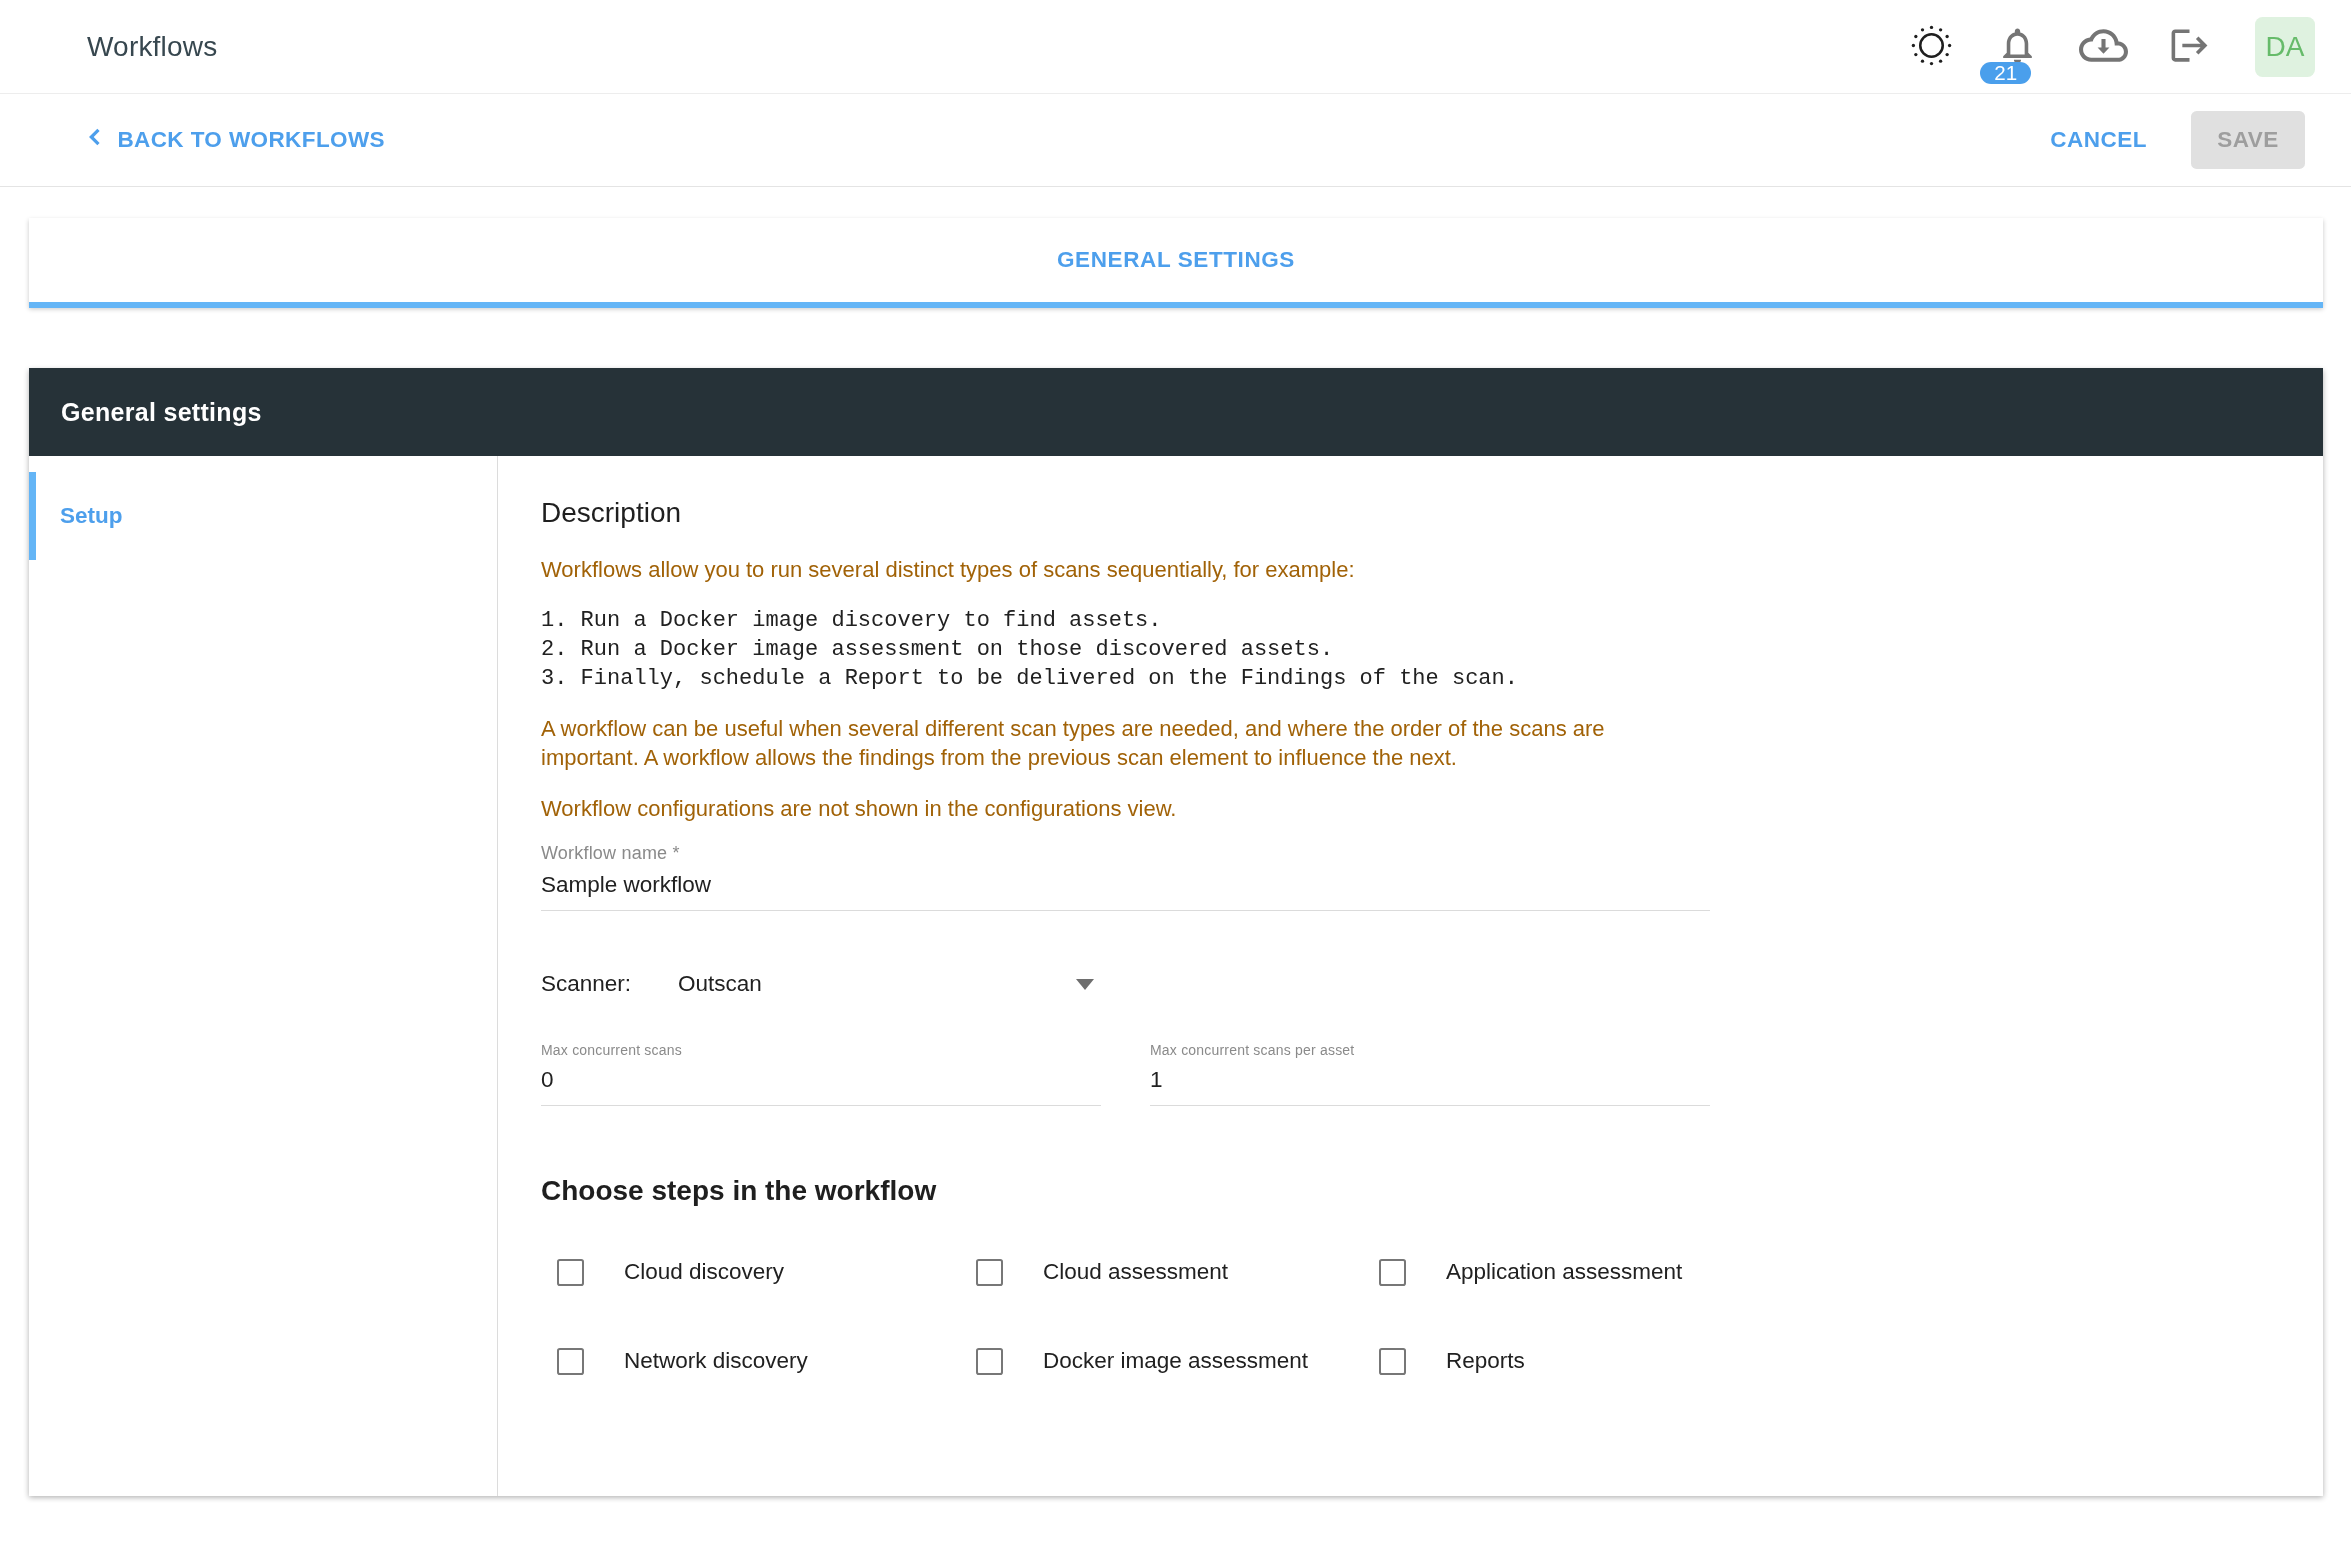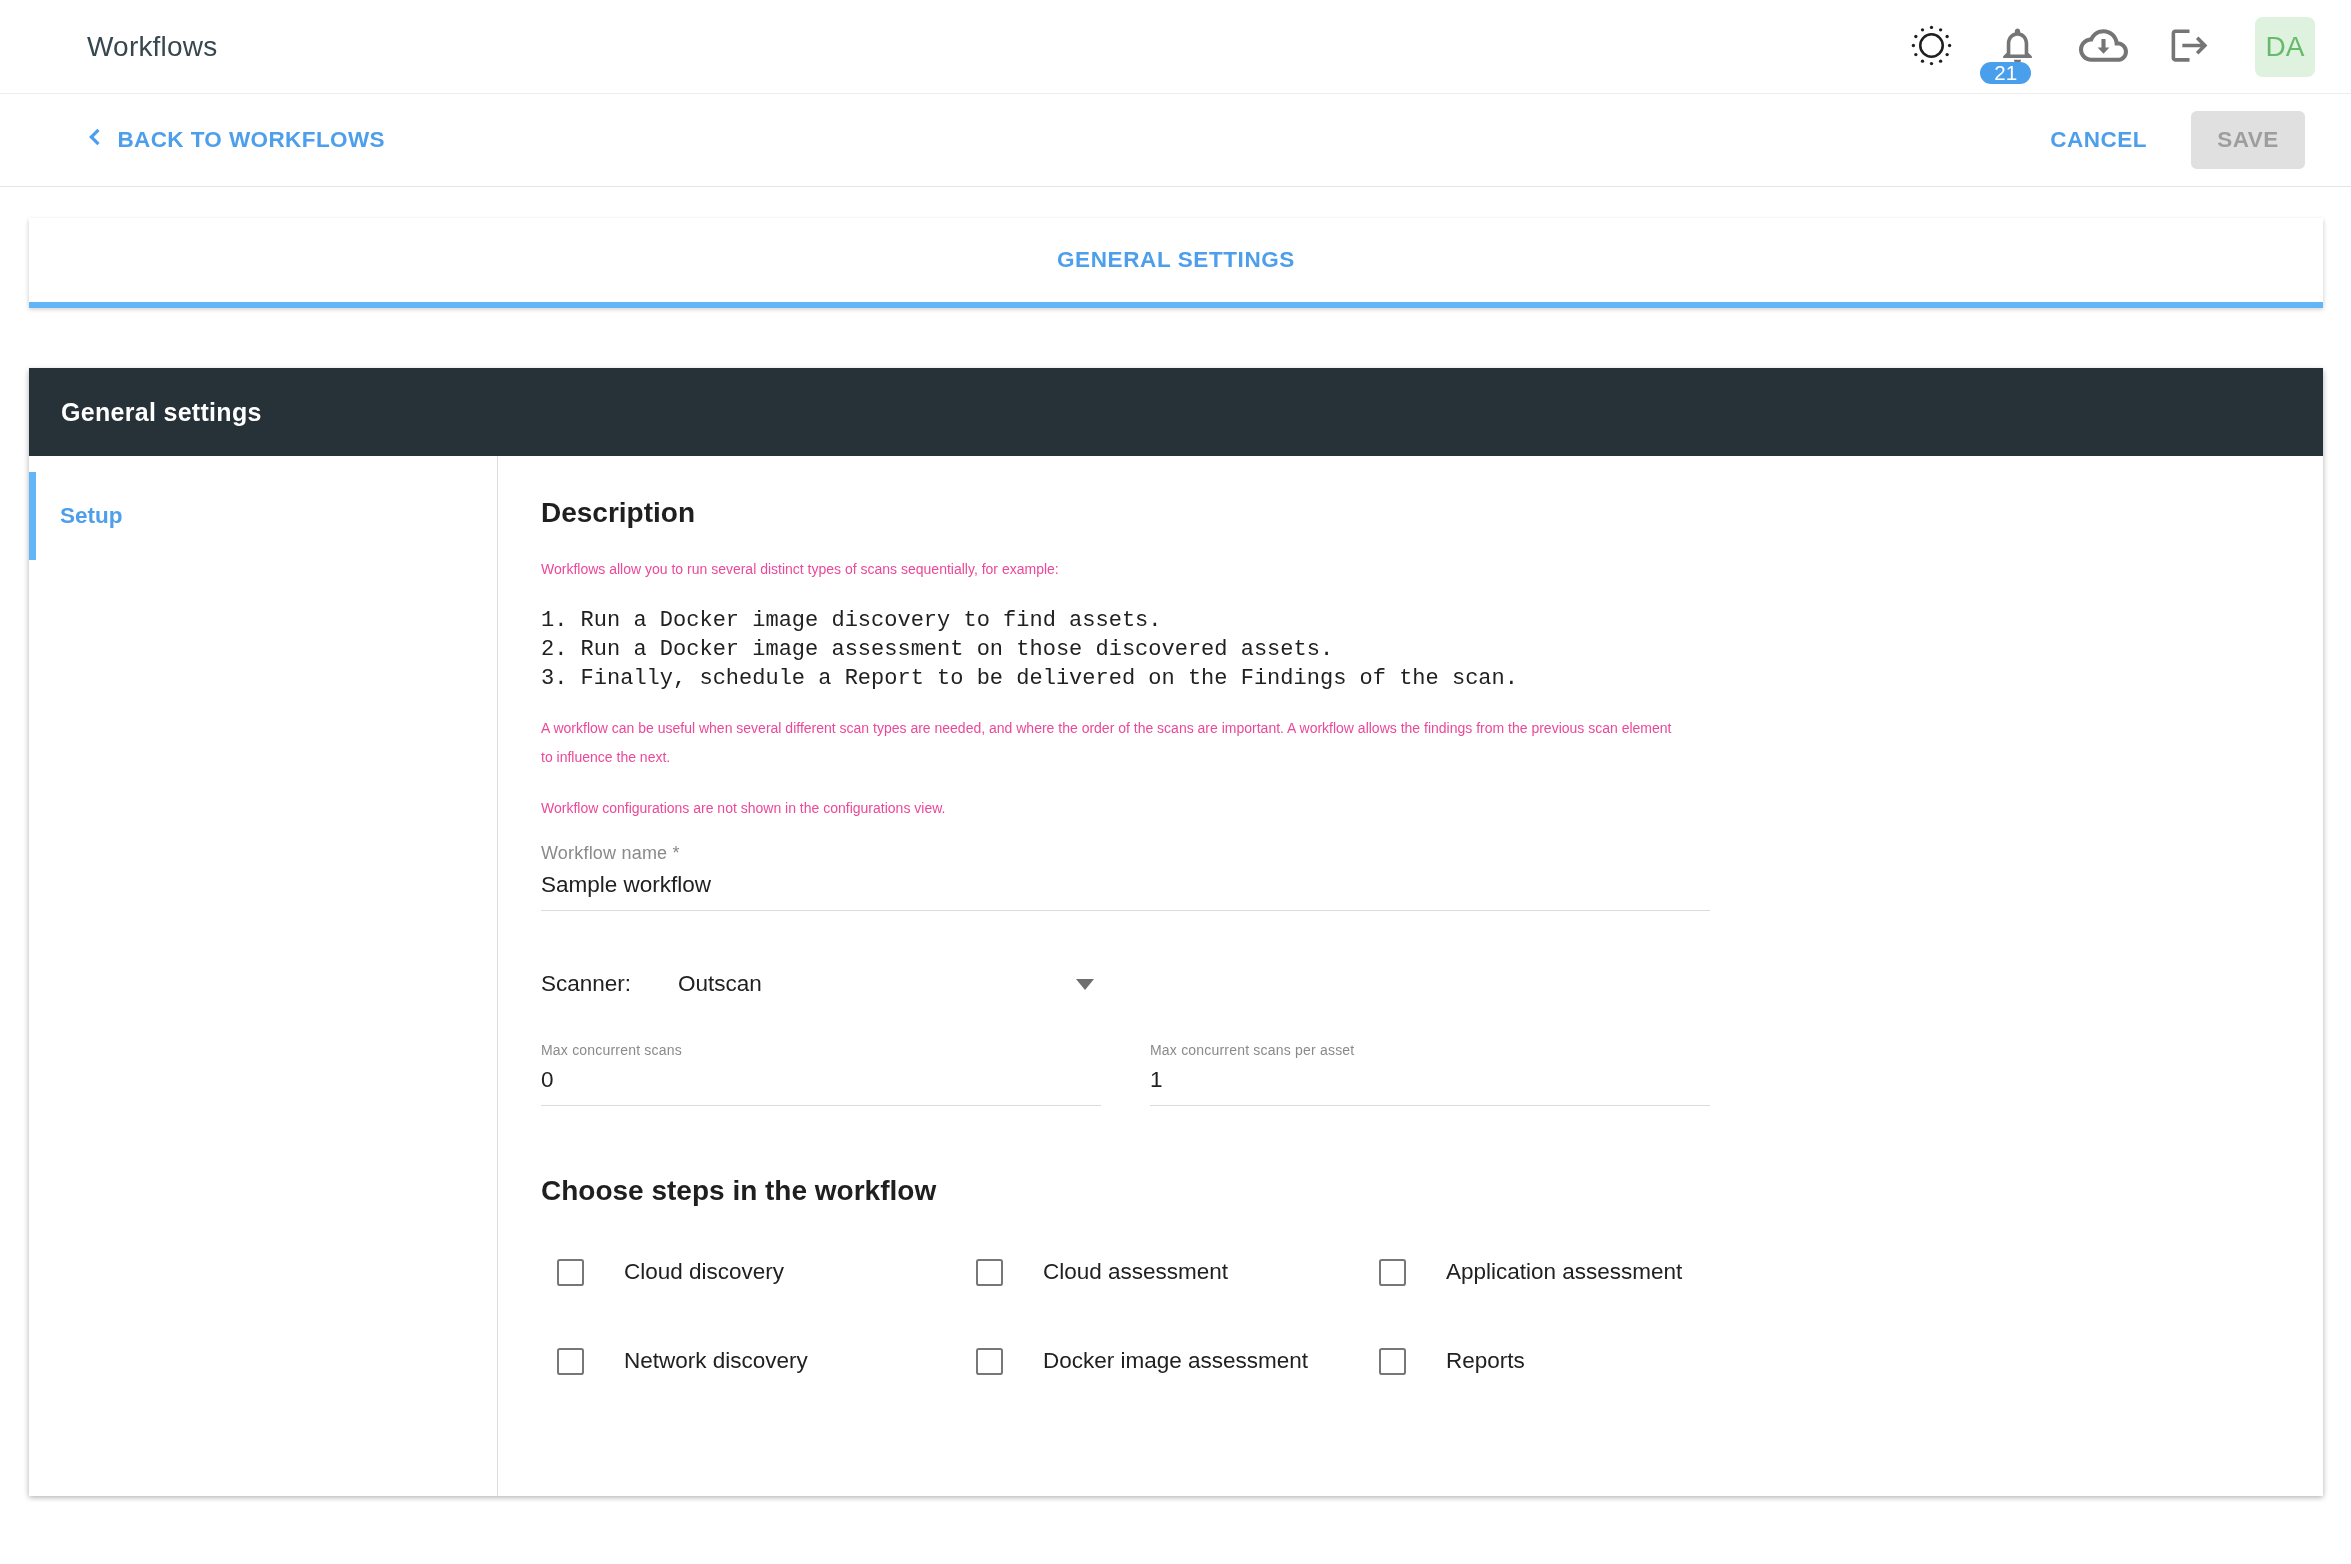--- a/index.html
+++ b/index.html
@@ -48,22 +48,22 @@
   .panel-body { display:flex; height:1040px; }
 
   .side-nav { width:469px; border-right:0.9px solid #dcdcdc; padding-top:16px; }
   .side-item { position:relative; height:88px; display:flex; align-items:center;
                padding-left:31px; color:#4D9FEC; font-size:22.5px; font-weight:700;
                cursor:pointer; background:none; border:none; width:100%; font-family:inherit; }
   .side-item::before { content:""; position:absolute; left:0; top:0; width:6.6px; height:100%;
                        background:#64B5F6; }
 
   .content { flex:1; padding:41px 0 0 43px; }
-  .h-desc { font-size:28px; font-weight:700; color:#1f1f1f; margin-bottom:26px; }
-  .para { font-size:14px; line-height:29px; color:#ec4899; max-width:1138px; margin-bottom:21.5px; }
+  .h-desc { font-size:28px; font-weight:400; color:#1f1f1f; margin-bottom:26px; }
+  .para { font-size:22px; line-height:29px; color:#a16207; max-width:1138px; margin-bottom:21.5px; }
   .steps-list div { font-size:22px; line-height:29px; color:#212121; }
   .steps-list { margin-bottom:21.5px;font-family:Liberation Mono, monospace; }
 
   .field { width:1169px; margin-top:20.6px; }
   .field-label { font-size:18px; color:#8a8a8a; letter-spacing:0.2px; }
   .field input { display:block; width:100%; border:none; border-bottom:1.9px solid #dbdbdb;
                  outline:none; font-size:22.5px; color:#212121; padding:8.4px 0 12px 0;
                  background:transparent; font-family:inherit; }
 
   .scanner-row { margin-top:60px; width:553px; display:flex; align-items:center; }

